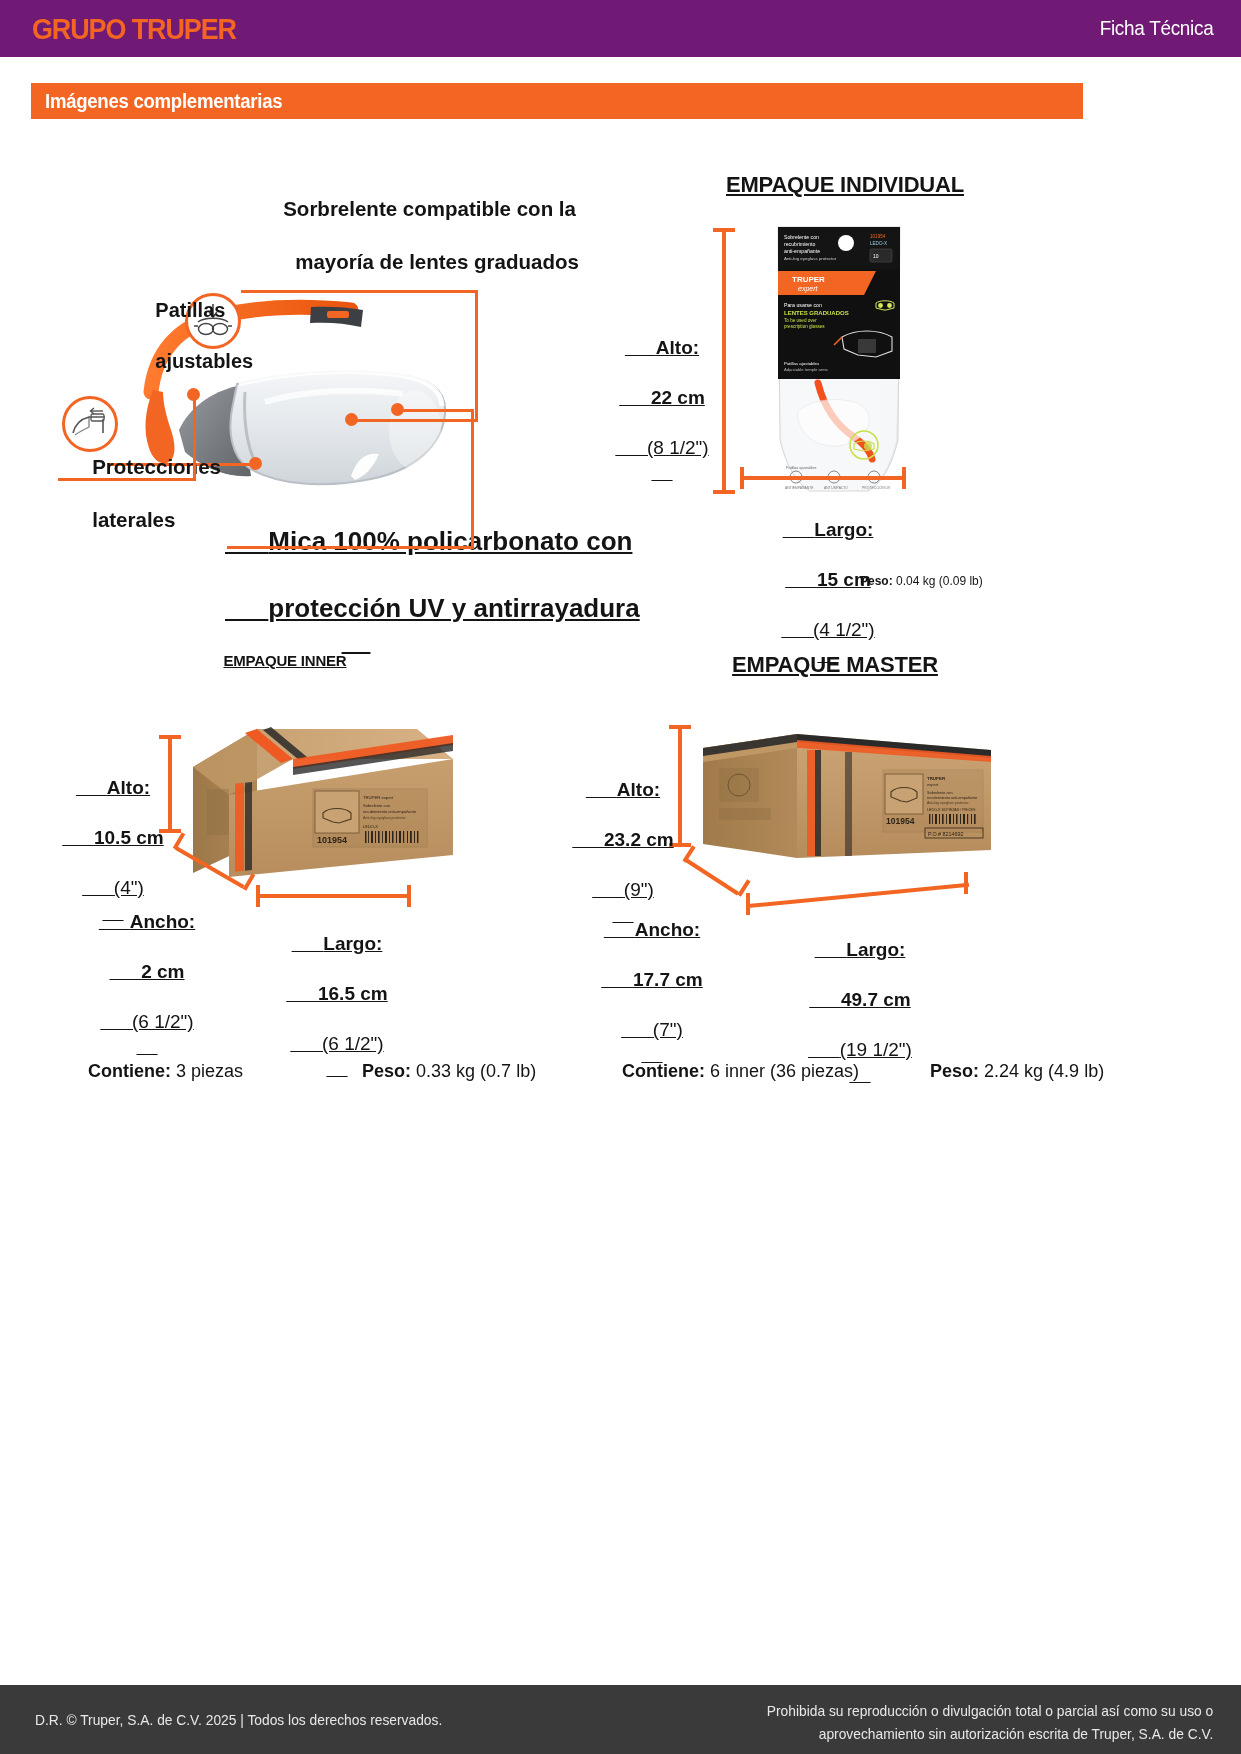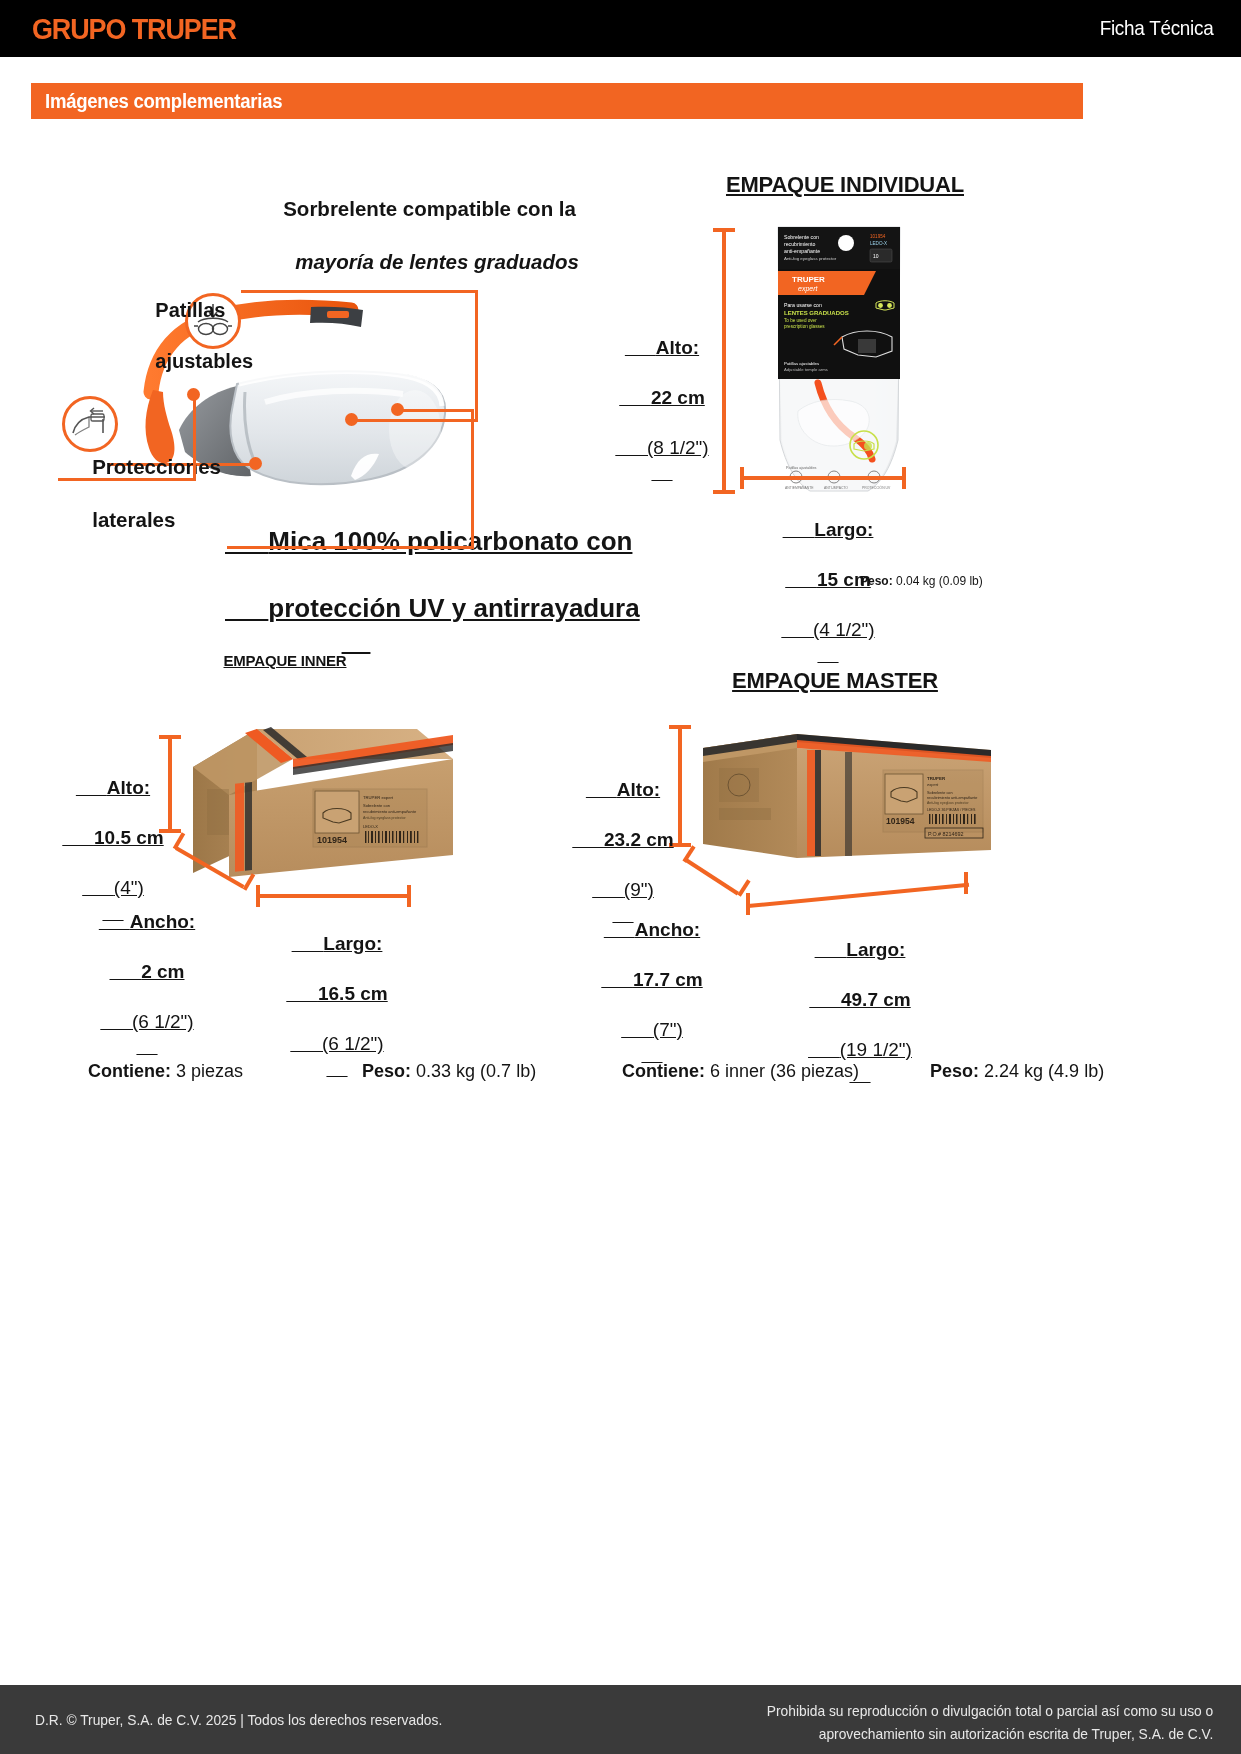--- a/index.html
+++ b/index.html
@@ -7,21 +7,21 @@
     width: 1241px; height: 1754px;
     background: #ffffff;
     font-family: "Liberation Sans", sans-serif;
     overflow: hidden;
   }
   .page { position: relative; width: 1241px; height: 1754px; background:#fff; }
 
   
   .topbar {
     position: absolute; left:0; top:0; width:1241px; height:57px;
-    background:#000000;
+    background:#701a75;
   }
   .logo {
     position:absolute; left:32px; top:13px;
     font-size:29px; font-weight:bold; letter-spacing:-1.2px;
     color:#F26522; font-family:"Liberation Sans", sans-serif;
     transform: scaleX(0.93); transform-origin: left center;
     white-space:nowrap;
   }
   .ficha {
     position:absolute; right:28px; top:16px;
@@ -148,21 +148,21 @@
         <path d="M21,16 L25,21 L29,16" stroke="#444" stroke-width="1.6" fill="none"></path>
         <path d="M10,26 C16,21 34,21 40,26" stroke="#444" stroke-width="1.4" fill="none"></path>
         <ellipse cx="18" cy="33" rx="7.5" ry="5.5" stroke="#444" stroke-width="1.4" fill="none"></ellipse>
         <ellipse cx="32" cy="33" rx="7.5" ry="5.5" stroke="#444" stroke-width="1.4" fill="none"></ellipse>
         <path d="M25.5,32 C24,31 26,31 24.5,32" stroke="#444" stroke-width="1.4" fill="none"></path>
         <path d="M10,30 L6,30 M40,30 L44,30" stroke="#444" stroke-width="1.4" fill="none"></path>
       </svg>
     </div>
     <div class="txt bold" style="left:249px;top:40px;font-size:20.5px;line-height:1.28;">
       <span>Sorbrelente compatible con la</span><br>
-      <span style="display:inline-block;padding-left:12px;font-style:italic;">mayoría de lentes graduados</span>
+      <span style="display:inline-block;padding-left:12px;">mayoría de lentes graduados</span>
     </div>
 
     <div class="line-h" style="left:241px;top:160px;width:237px;"></div>
     <div class="line-v" style="left:475px;top:160px;height:132px;"></div>
     <div class="line-h" style="left:352px;top:289px;width:126px;"></div>
     <div class="dot" style="left:345px;top:283px;"></div>
 
     <div class="bubble" style="left:62px;top:266px;width:56px;height:56px;">
       <svg width="50" height="50" viewBox="0 0 50 50">
         <path d="M8,34 C10,26 16,20 24,18 L40,18" stroke="#555" stroke-width="1.6" fill="none"></path>
@@ -386,21 +386,21 @@
 
     <div class="txt" style="left:-2px;top:400px;font-size:18px;">
       <span class="bold">Contiene:</span><span> </span><span>3 piezas</span>
     </div>
     <div class="txt" style="left:272px;top:400px;font-size:18px;">
       <span class="bold">Peso:</span><span> </span><span>0.33 kg (0.7 lb)</span>
     </div>
   </div>
 
   <div class="art" style="left:580px;top:640px;width:520px;height:430px;">
-    <div class="txt bold center" style="left:30px;top:28px;width:450px;font-size:22px;letter-spacing:-0.2px;">EMPAQUE MASTER</div>
+    <div class="txt bold center" style="left:30px;top:12px;width:450px;font-size:22px;letter-spacing:-0.2px;">EMPAQUE MASTER</div>
 
     <svg width="310" height="190" style="position:absolute;left:115px;top:68px;">
       <defs>
         <linearGradient id="mTop" x1="0" y1="0" x2="1" y2="0">
           <stop offset="0%" stop-color="#c9a273"></stop>
             <stop offset="100%" stop-color="#dab487"></stop>
         </linearGradient>
         <linearGradient id="mFront" x1="0" y1="0" x2="0" y2="1">
           <stop offset="0%" stop-color="#c9a274"></stop>
             <stop offset="100%" stop-color="#b68c5c"></stop>

